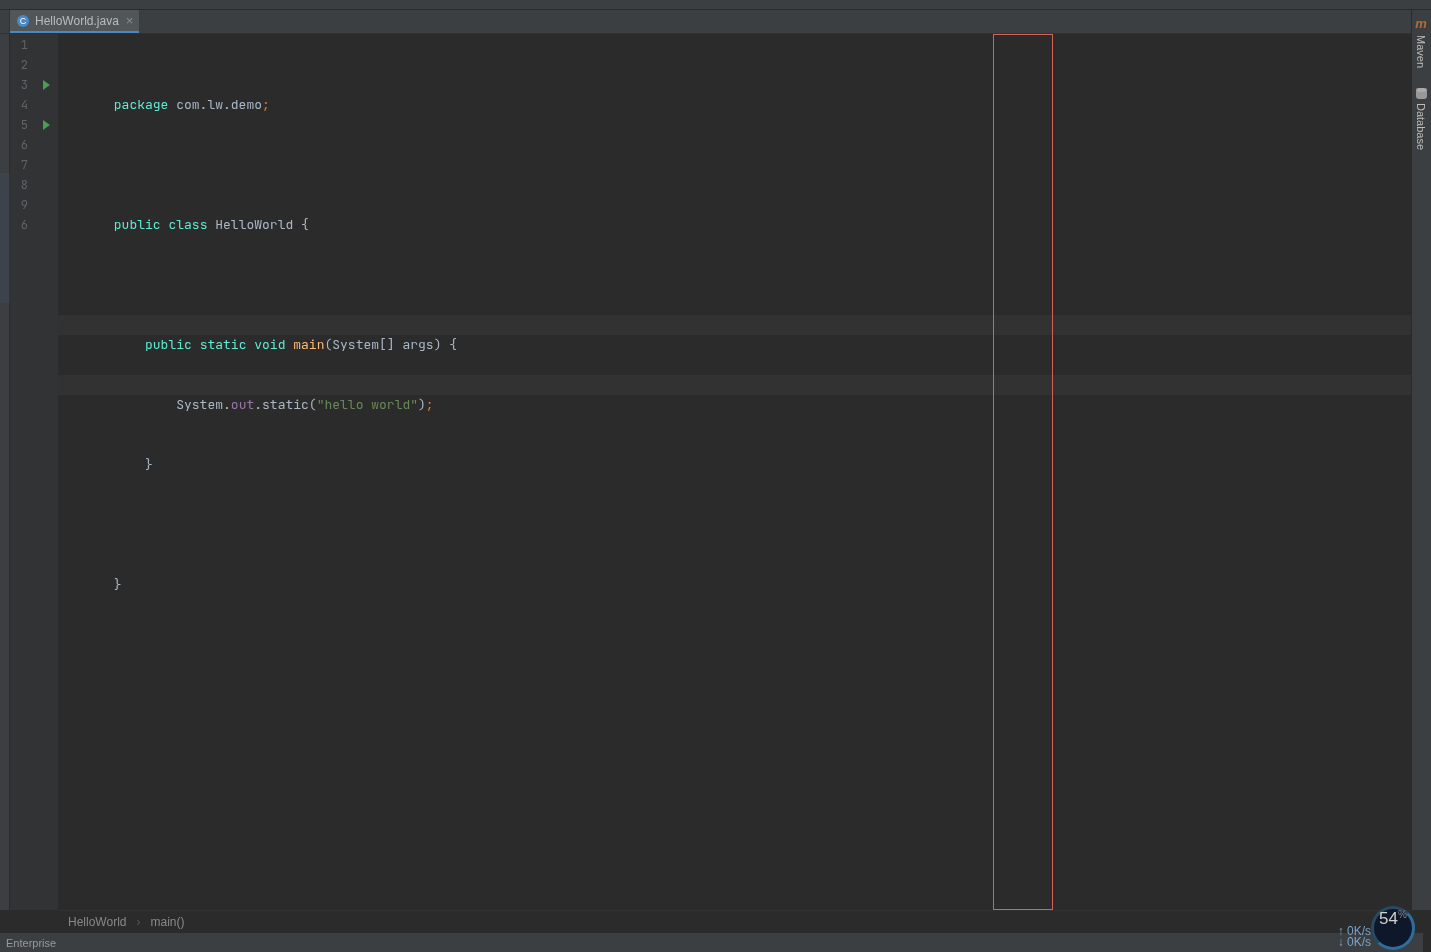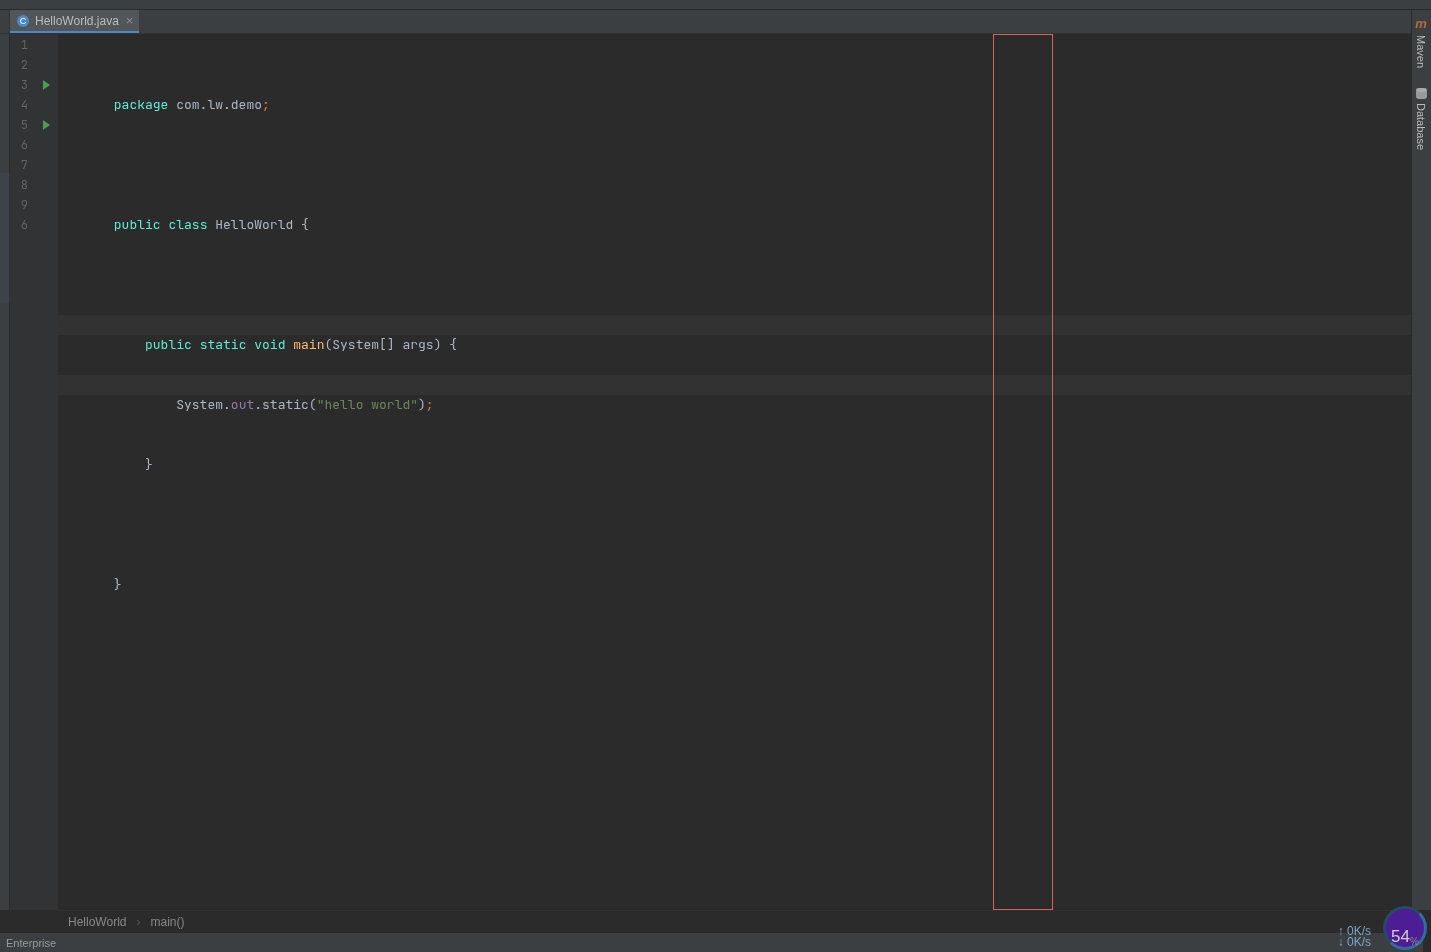--- a/index.html
+++ b/index.html
@@ -198,33 +198,33 @@
     position:absolute;
     right: 60px;
     bottom: 4px;
     font-size:12px;
     color:#7aa3cc;
     text-align:left;
     line-height:11px;
   }
   .perf-circle {
     position:absolute;
-    right: 4px;
+    right: 16px;
     bottom: 2px;
     width: 44px; height:44px;
     border-radius:50%;
     border:3px solid #2f6d9e;
     border-top-color:#274a63;
     border-left-color:#274a63;
     display:flex;
-    align-items:flex-end;
+    align-items:flex-start;
     justify-content:center;
     color:#cfcfcf;
     font-size:17px;
-    background:#4c1d95;
+    background:#0f172a;
   }
   .perf-circle sub{font-size:10px; color:#888;}
   .gutter-block-highlight {
     position:absolute;
     left:0; top: 139px;
     width:10px; height: 130px;
     background:#3b5167;
     opacity:.25;
   }
 </style>

